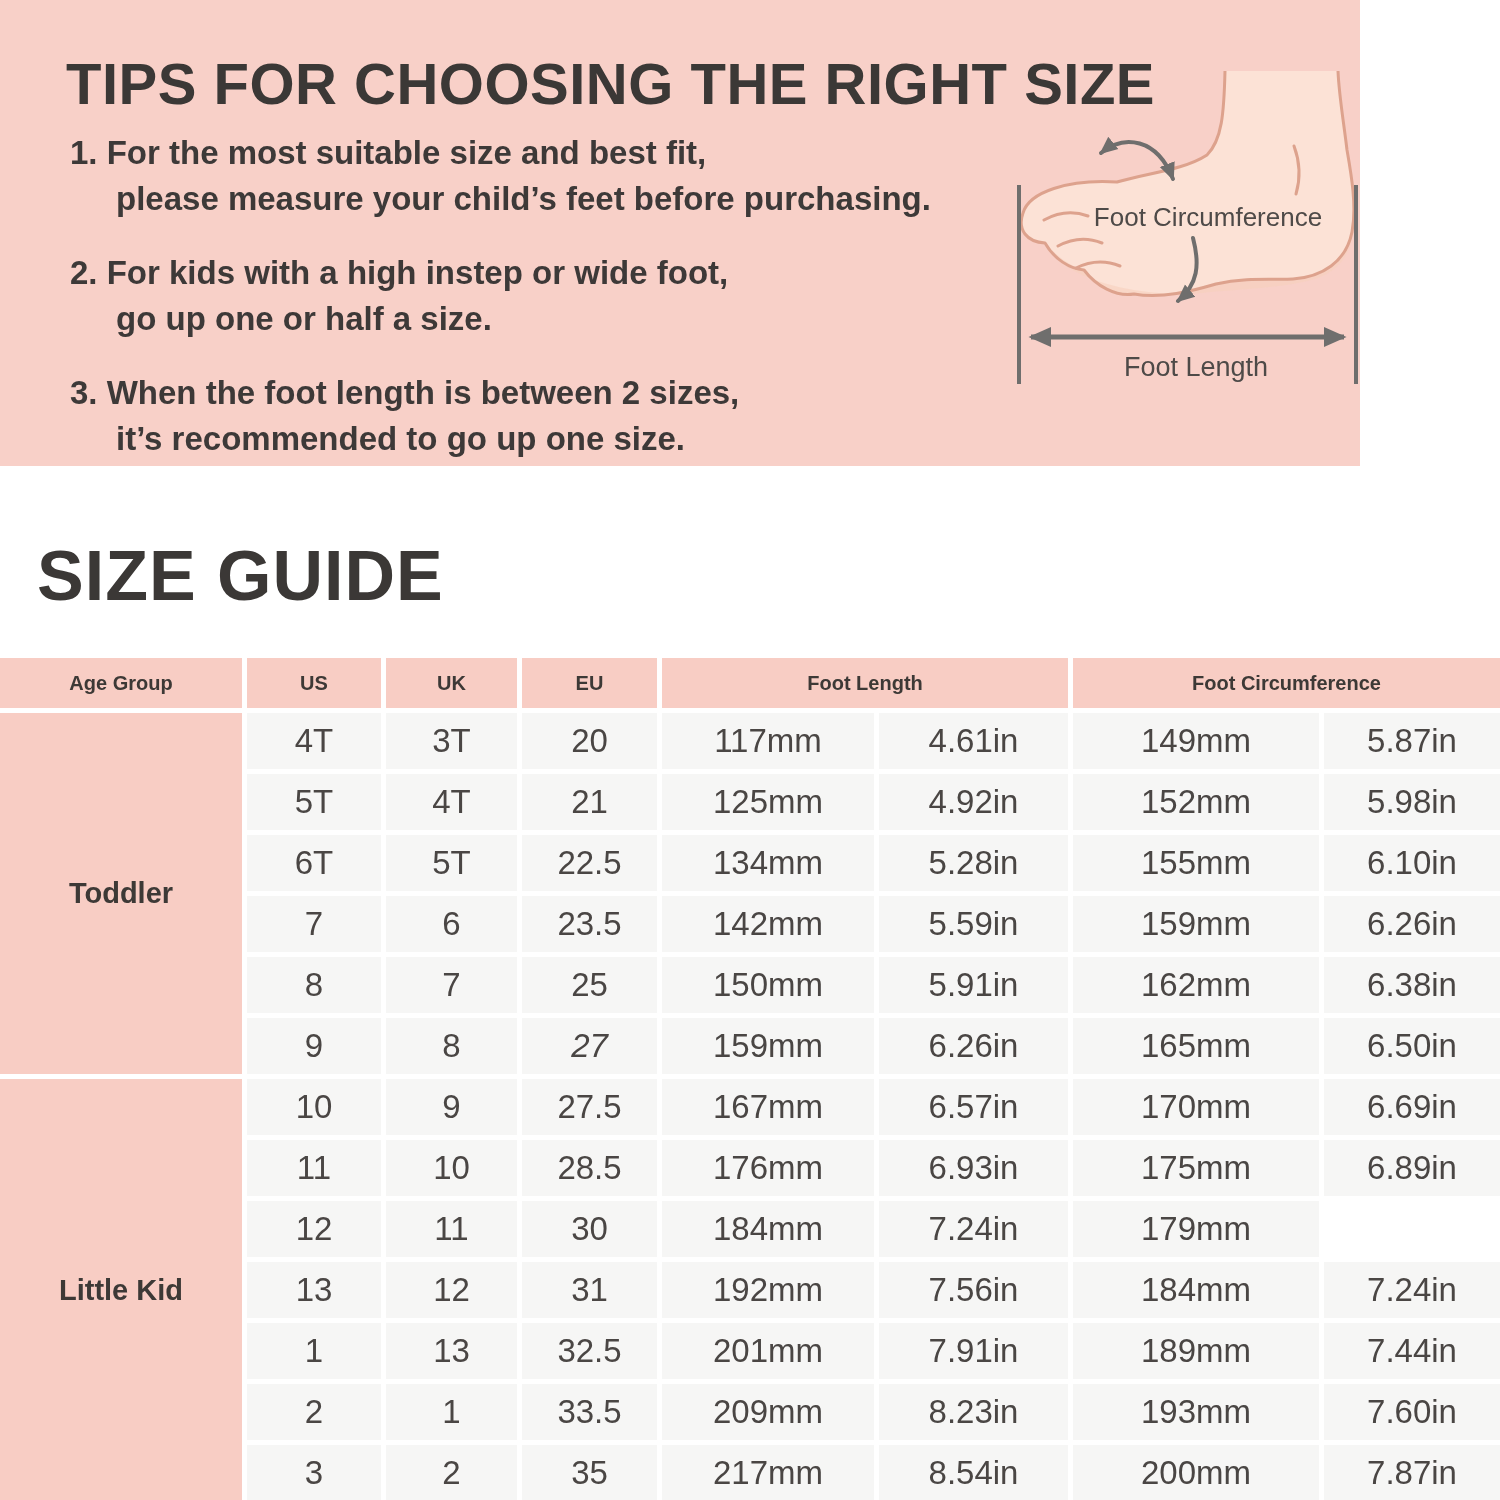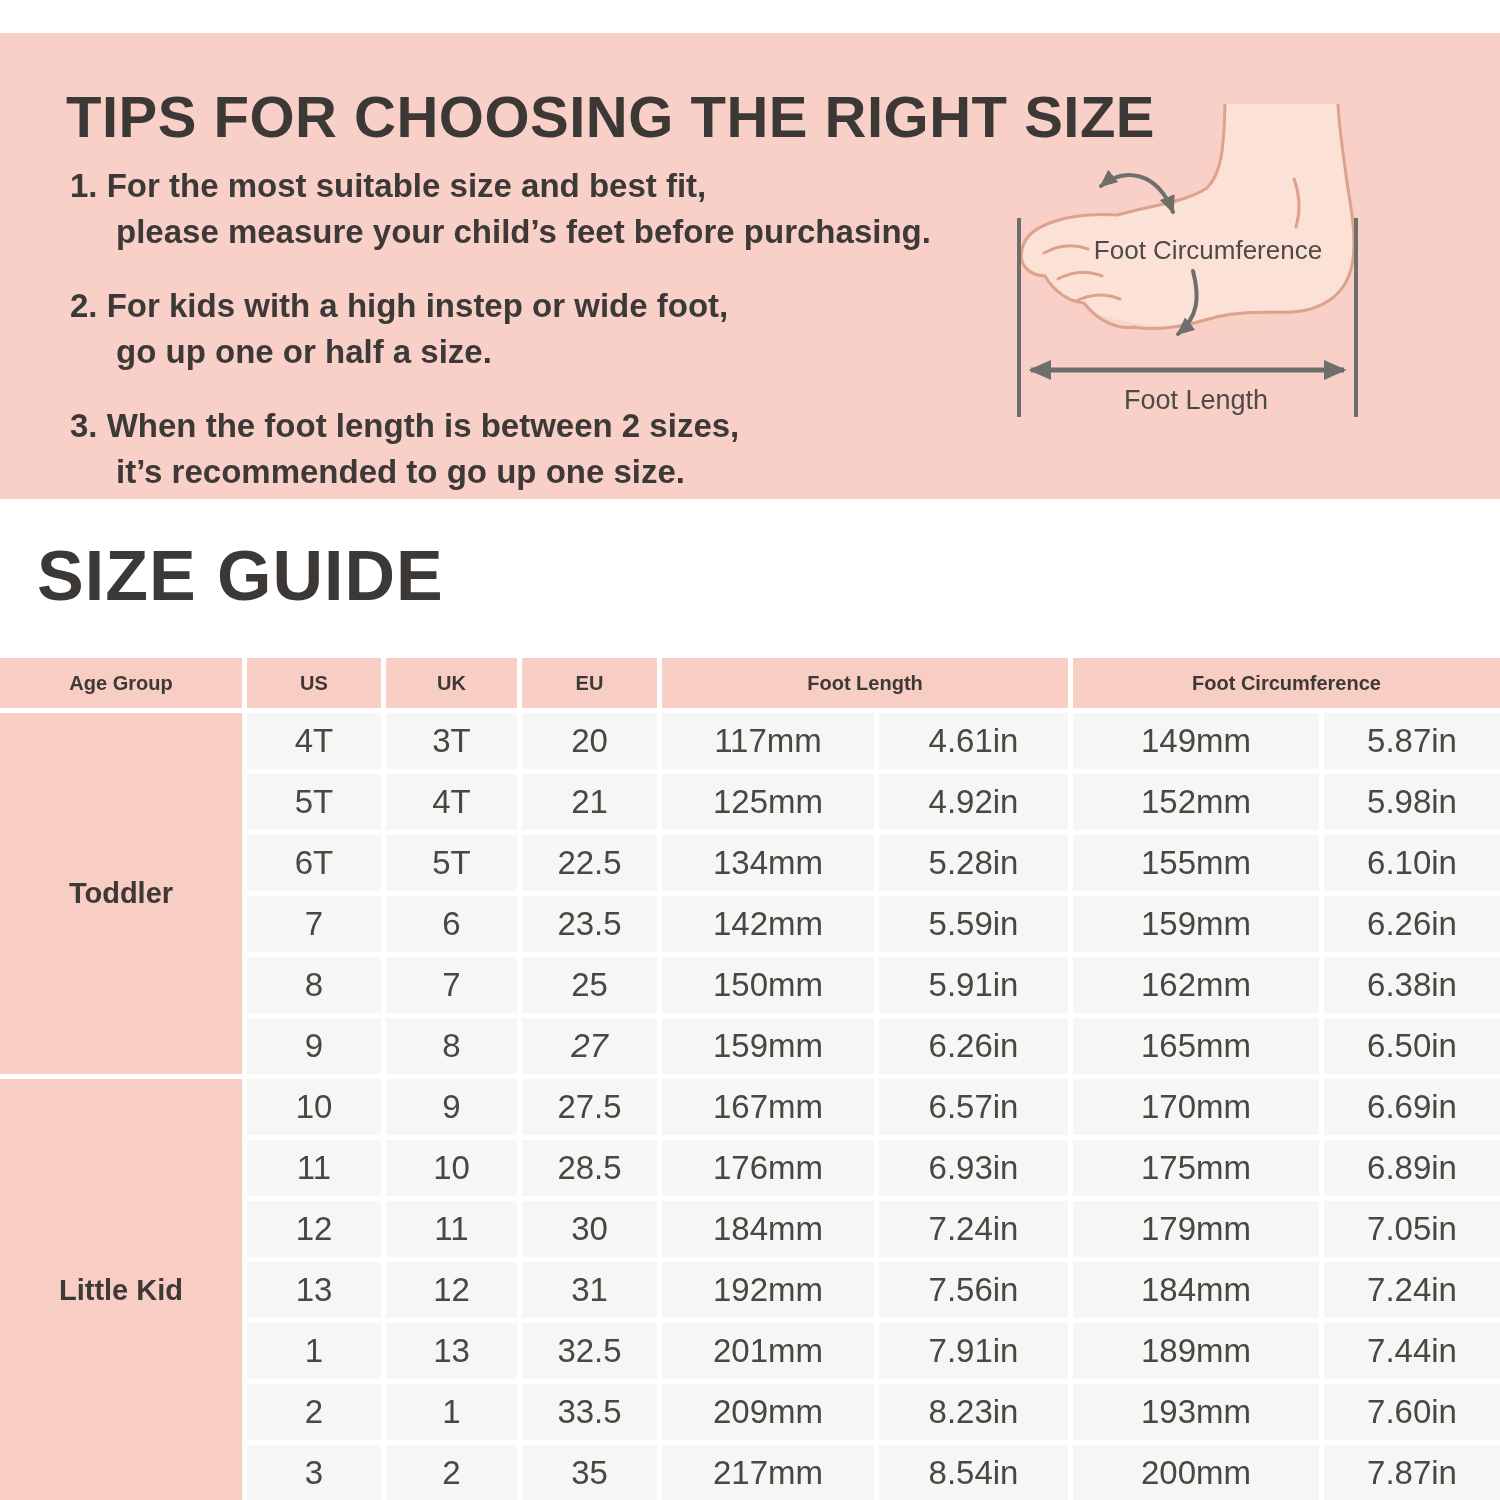--- a/index.html
+++ b/index.html
@@ -5,23 +5,22 @@
   html,body{margin:0;padding:0;}
   body{
     width:1500px;height:1500px;overflow:hidden;background:#ffffff;
     font-family:"Liberation Sans", sans-serif;
     -webkit-font-smoothing:antialiased;
   }
   .page{position:relative;width:1500px;height:1500px;background:#ffffff;}
 
   
   .hero{
-    position:absolute;left:0;top:0;width:1500px;height:466px;
+    position:absolute;left:0;top:0;width:1360px;height:466px;
     background:#f8d0c8;
-    margin-top:33px;
   }
   .hero-title{
     position:absolute;left:66px;top:50px;margin:0;
     font-size:58px;font-weight:bold;letter-spacing:.5px;
     color:#3b3836;white-space:nowrap;
   }
   .tips{
     position:absolute;left:70px;top:130px;width:920px;
   }
   .tip{
@@ -200,21 +199,20 @@
         <div class="cell dcell" style="grid-area: 9 / 5 / span 1 / span 1;">176mm</div>
         <div class="cell dcell" style="grid-area: 9 / 6 / span 1 / span 1;">6.93in</div>
         <div class="cell dcell" style="grid-area: 9 / 7 / span 1 / span 1;">175mm</div>
         <div class="cell dcell" style="grid-area: 9 / 8 / span 1 / span 1;">6.89in</div>
         <div class="cell dcell" style="grid-area: 10 / 2 / span 1 / span 1;">12</div>
         <div class="cell dcell" style="grid-area: 10 / 3 / span 1 / span 1;">11</div>
         <div class="cell dcell" style="grid-area: 10 / 4 / span 1 / span 1;">30</div>
         <div class="cell dcell" style="grid-area: 10 / 5 / span 1 / span 1;">184mm</div>
         <div class="cell dcell" style="grid-area: 10 / 6 / span 1 / span 1;">7.24in</div>
         <div class="cell dcell" style="grid-area: 10 / 7 / span 1 / span 1;">179mm</div>
-        <div class="cell dcell" style="grid-area: 10 / 8 / span 1 / span 1;">7.05in</div>
         <div class="cell dcell" style="grid-area: 11 / 2 / span 1 / span 1;">13</div>
         <div class="cell dcell" style="grid-area: 11 / 3 / span 1 / span 1;">12</div>
         <div class="cell dcell" style="grid-area: 11 / 4 / span 1 / span 1;">31</div>
         <div class="cell dcell" style="grid-area: 11 / 5 / span 1 / span 1;">192mm</div>
         <div class="cell dcell" style="grid-area: 11 / 6 / span 1 / span 1;">7.56in</div>
         <div class="cell dcell" style="grid-area: 11 / 7 / span 1 / span 1;">184mm</div>
         <div class="cell dcell" style="grid-area: 11 / 8 / span 1 / span 1;">7.24in</div>
         <div class="cell dcell" style="grid-area: 12 / 2 / span 1 / span 1;">1</div>
         <div class="cell dcell" style="grid-area: 12 / 3 / span 1 / span 1;">13</div>
         <div class="cell dcell" style="grid-area: 12 / 4 / span 1 / span 1;">32.5</div>

